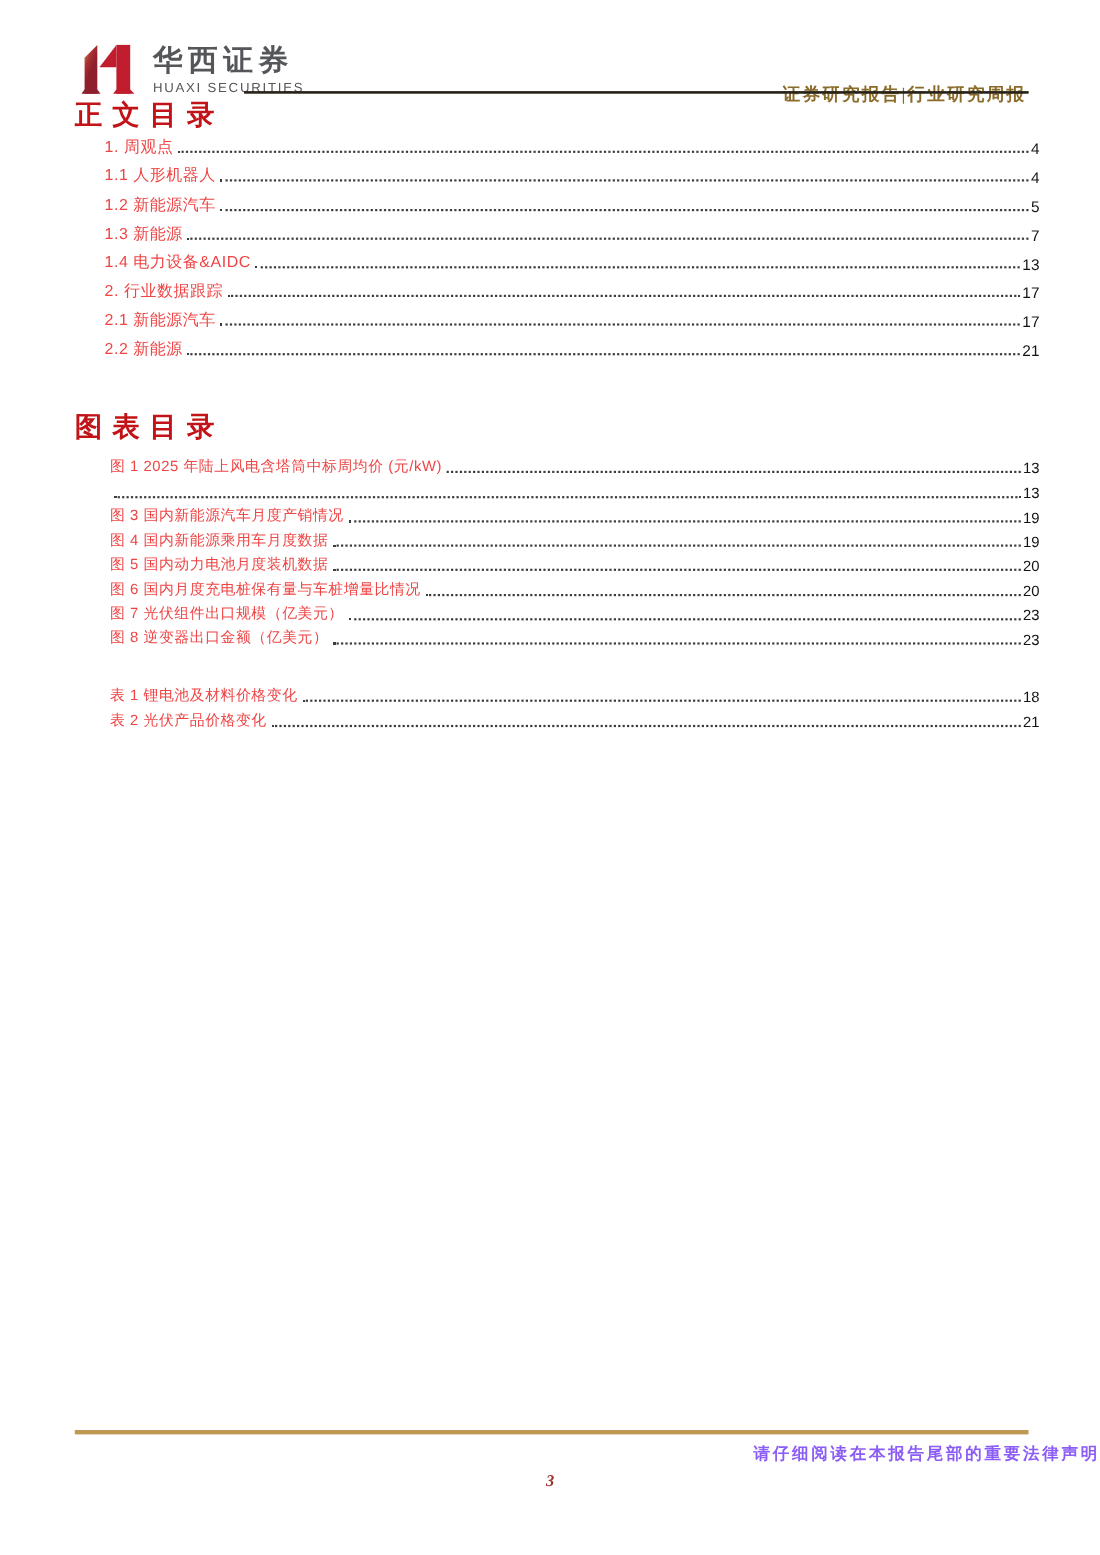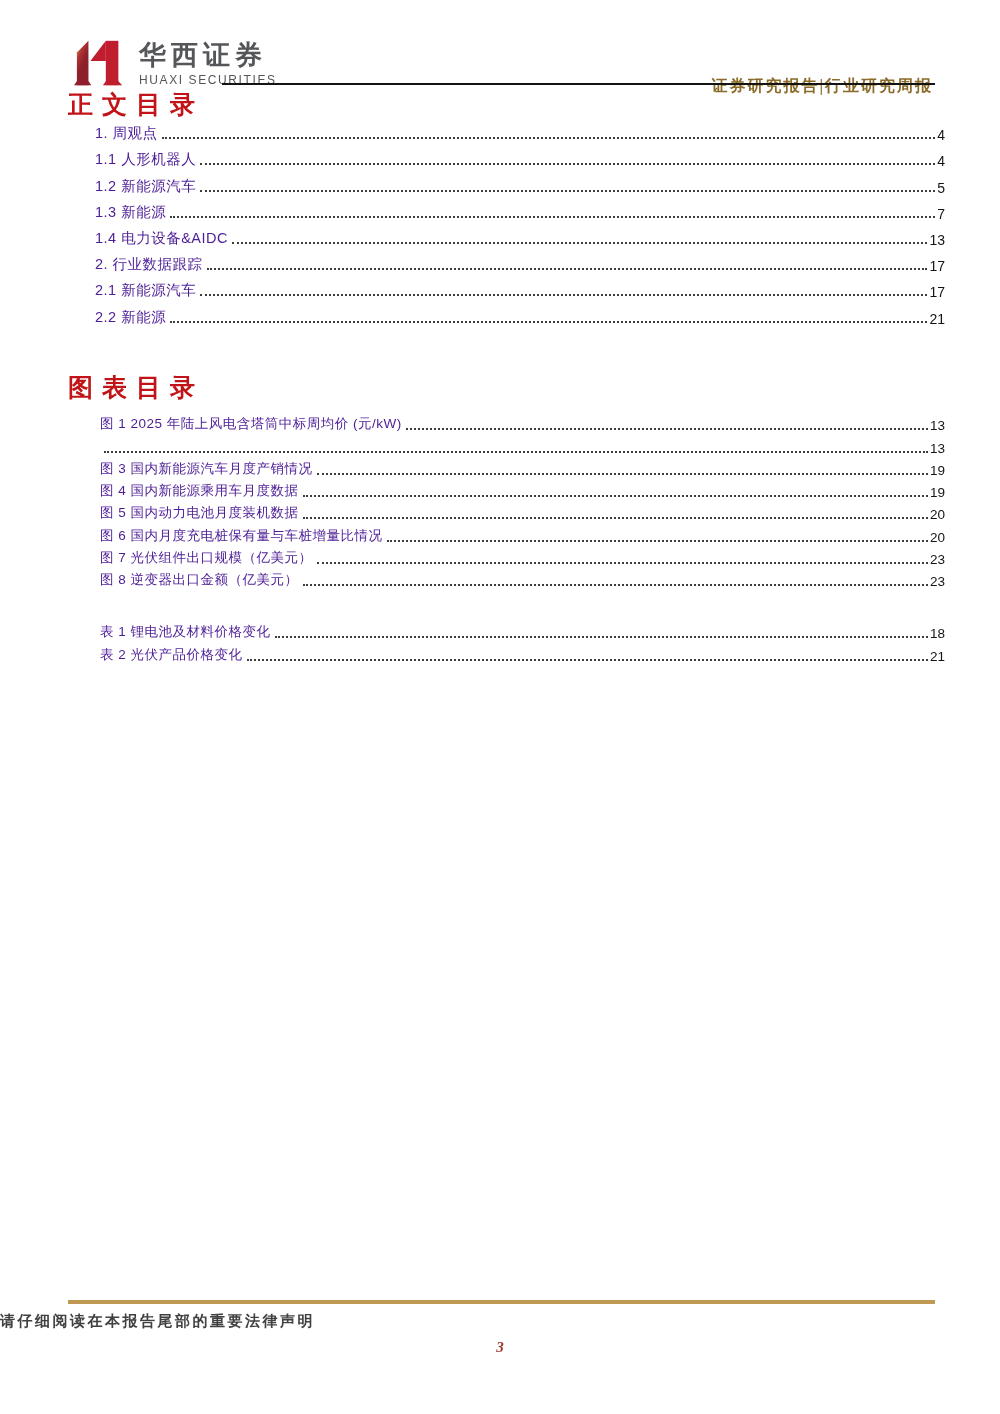--- a/index.html
+++ b/index.html
@@ -82,21 +82,21 @@
 
   .toc-row {
     display: flex;
     align-items: flex-end;
     cursor: pointer;
   }
   .row-main    { height: 26.2px; font-size: 14.5px; }
   .row-figure  { height: 22.3px; font-size: 13.5px; }
   .toc-label {
     white-space: nowrap;
-    color: #4c1d95;
+    color: #ef4444;
     padding-bottom: 3px;
     letter-spacing: 0.5px;
   }
   .toc-dots {
     flex: 1;
     border-bottom: 2px dotted #3c3c3c;
     margin: 0 2px 7px 4px;
     min-width: 20px;
   }
   .row-figure .toc-dots { margin-bottom: 6px; }
@@ -111,25 +111,25 @@
   
   .footer-rule {
     position: absolute;
     left: 68px; right: 65px; top: 1300px;
     height: 4px;
     background: #BF9853;
   }
   .footer-disclaimer {
     position: absolute;
     left: 0; right: 0; top: 1312px;
-    text-align: left;
+    text-align: right;
     font-family: "Liberation Serif", "DejaVu Serif", serif;
     font-size: 15px;
     font-weight: 600;
-    color: #404040;
+    color: #8b5cf6;
     letter-spacing: 2.5px;
   }
   .footer-pagenum {
     position: absolute;
     left: 0; right: 0; top: 1339px;
     text-align: center;
     font-family: "Liberation Serif", "DejaVu Serif", serif;
     font-size: 15px;
     font-weight: bold;
     font-style: italic;

